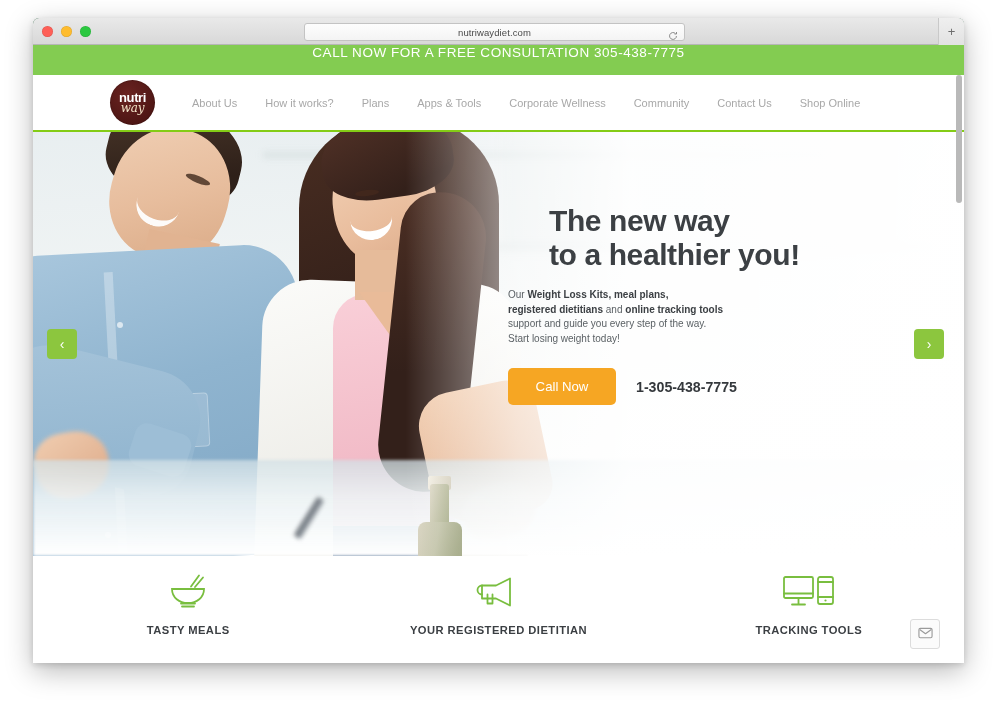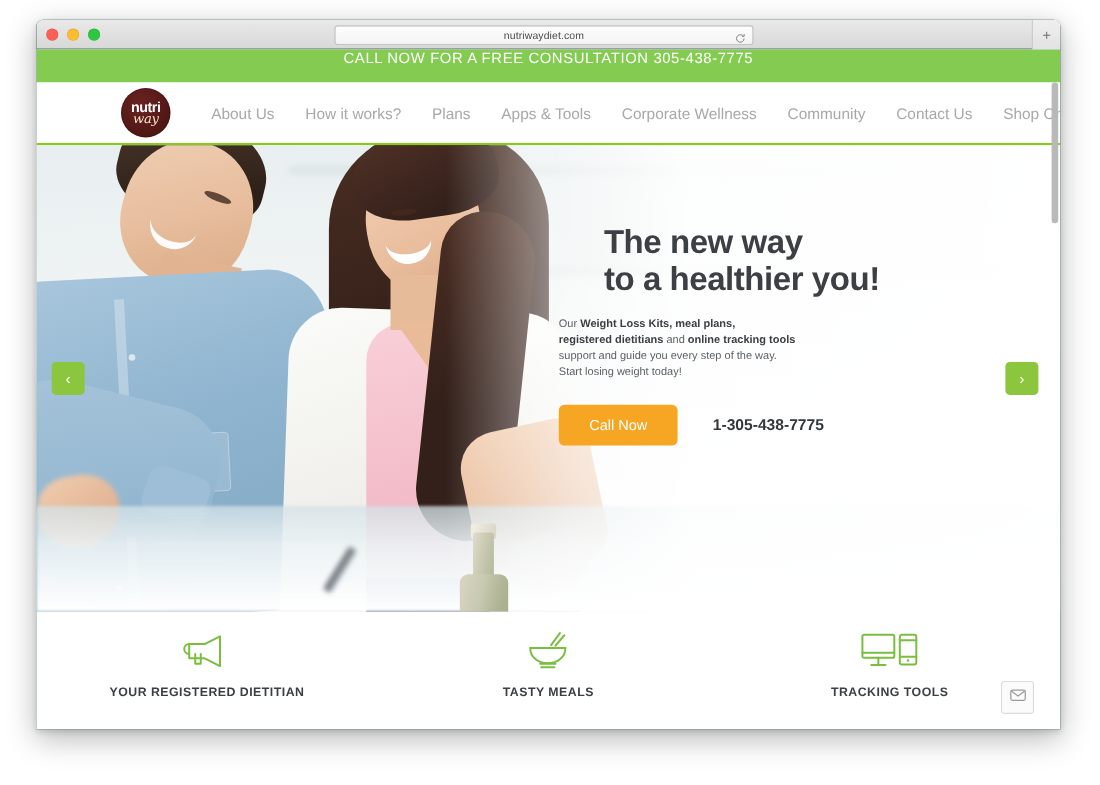--- a/index.html
+++ b/index.html
@@ -104,21 +104,21 @@
     color:#ffffff; font-size: 13px; font-weight: 700;
     letter-spacing: -.4px; line-height: 11px;
   }
   .logo .l2 {
     color:#f2e4c8; font-size: 12px; line-height: 12px;
     font-family: "DejaVu Serif", serif; font-style: italic;
     letter-spacing: -.3px; margin-top: -1px;
   }
   .navlinks { display: flex; align-items: center; margin-left: 23px; }
   .navlinks a {
-    color: #a8a8a8; font-size: 14px; text-decoration: none;
+    color: #a8a8a8; font-size: 11px; text-decoration: none;
     padding: 0 14px; white-space: nowrap;
   }
 
   
   .hero {
     position: relative;
     height: 424px;
     overflow: hidden;
     background: linear-gradient(105deg,#e9eef0 0%,#f3f5f5 36%,#fbfbfa 62%,#ffffff 100%);
   }
@@ -357,21 +357,21 @@
     color: #3c4044;
     font-size: 30px; font-weight: 700;
     line-height: 1.14; letter-spacing: -.4px; margin-left: 41px;
   }
   .hero-p {
     margin-top: 16px;
     color: #5b6165; font-size: 10px; line-height: 1.45;
   }
   .hero-p b { color: #3c4044; font-weight: 700; }
   .hero-actions {
-    margin-top: 22px; display: flex; align-items: center; gap: 32px;
+    margin-top: 22px; display: flex; align-items: center; gap: 20px;
   }
   .btn-call {
     background: #f6a623;
     color: #ffffff;
     border: none;
     border-radius: 5px;
     width: 108px; height: 37px;
     font-size: 13.2px;
     cursor: pointer;
   }
@@ -557,40 +557,40 @@
       </button>
       <button class="carousel-arrow next">
         <span>›</span>
       </button>
     </div>
 
     <div class="features">
 
       <div class="feature">
         <span class="ico">
-          <svg width="44" height="40" viewBox="0 0 44 40" fill="none" stroke="#79be3f" stroke-width="1.8" stroke-linejoin="round" stroke-linecap="round">
-            <path d="M6 13.5h14l14-7v27l-14-7H6z"></path>
-            <path d="M6 13.5a4.5 4.5 0 0 0 0 9"></path>
-            <path d="M11.5 22.5v9h5v-9"></path>
-          </svg>
-        </span>
-        <span class="cap">YOUR REGISTERED DIETITIAN</span>
-      </div>
-
-      <div class="feature">
-        <span class="ico">
           <svg width="44" height="40" viewBox="0 0 44 40" fill="none" stroke="#79be3f" stroke-width="1.8" stroke-linecap="round">
             <path d="M6 17h32c0 8.5-7.2 14-16 14S6 25.5 6 17z"></path>
             <path d="M15 31.5h14"></path>
             <path d="M16 34.5h12"></path>
             <path d="M25 14.5 33 3.5"></path>
             <path d="M29 15 37 5.5"></path>
           </svg>
         </span>
         <span class="cap">TASTY MEALS</span>
+      </div>
+
+      <div class="feature">
+        <span class="ico">
+          <svg width="44" height="40" viewBox="0 0 44 40" fill="none" stroke="#79be3f" stroke-width="1.8" stroke-linejoin="round" stroke-linecap="round">
+            <path d="M6 13.5h14l14-7v27l-14-7H6z"></path>
+            <path d="M6 13.5a4.5 4.5 0 0 0 0 9"></path>
+            <path d="M11.5 22.5v9h5v-9"></path>
+          </svg>
+        </span>
+        <span class="cap">YOUR REGISTERED DIETITIAN</span>
       </div>
 
       <div class="feature">
         <span class="ico">
           <svg width="56" height="40" viewBox="0 0 56 40" fill="none" stroke="#79be3f" stroke-width="1.8" stroke-linejoin="round" stroke-linecap="round">
             <rect x="3" y="5" width="29" height="21" rx="1.5"></rect>
             <path d="M3 21.5h29"></path>
             <path d="M17.5 26v6"></path>
             <path d="M11 32.5h13"></path>
             <rect x="37" y="5" width="15" height="27" rx="2"></rect>

